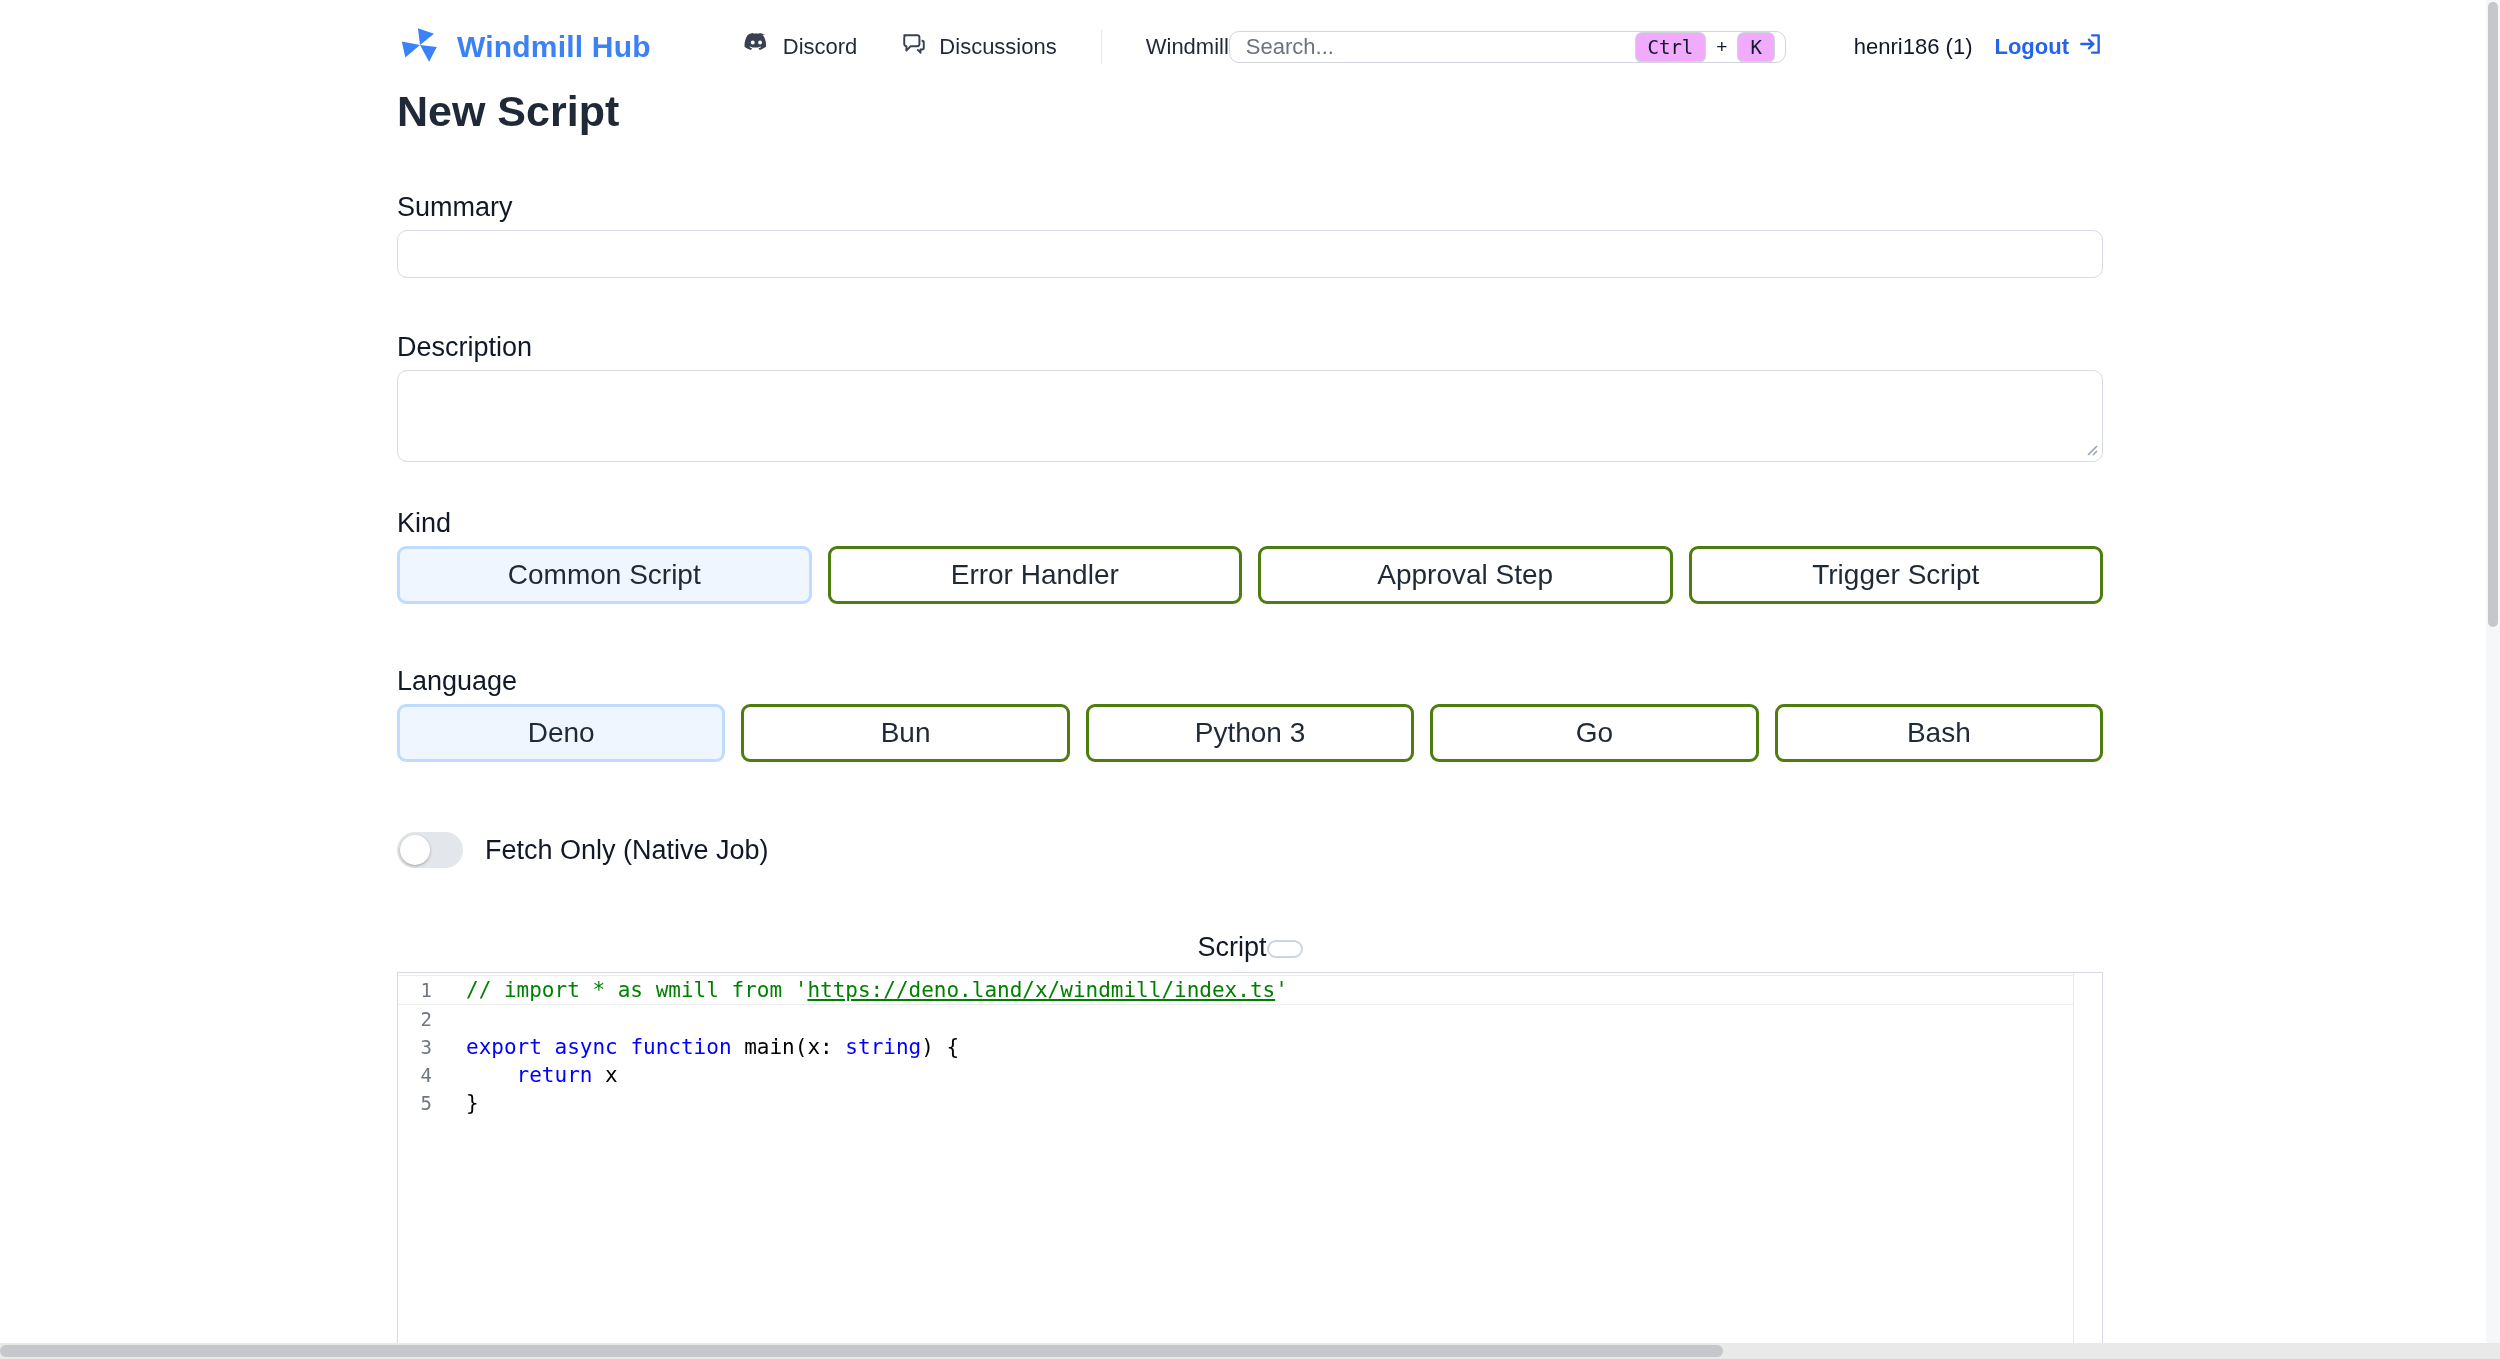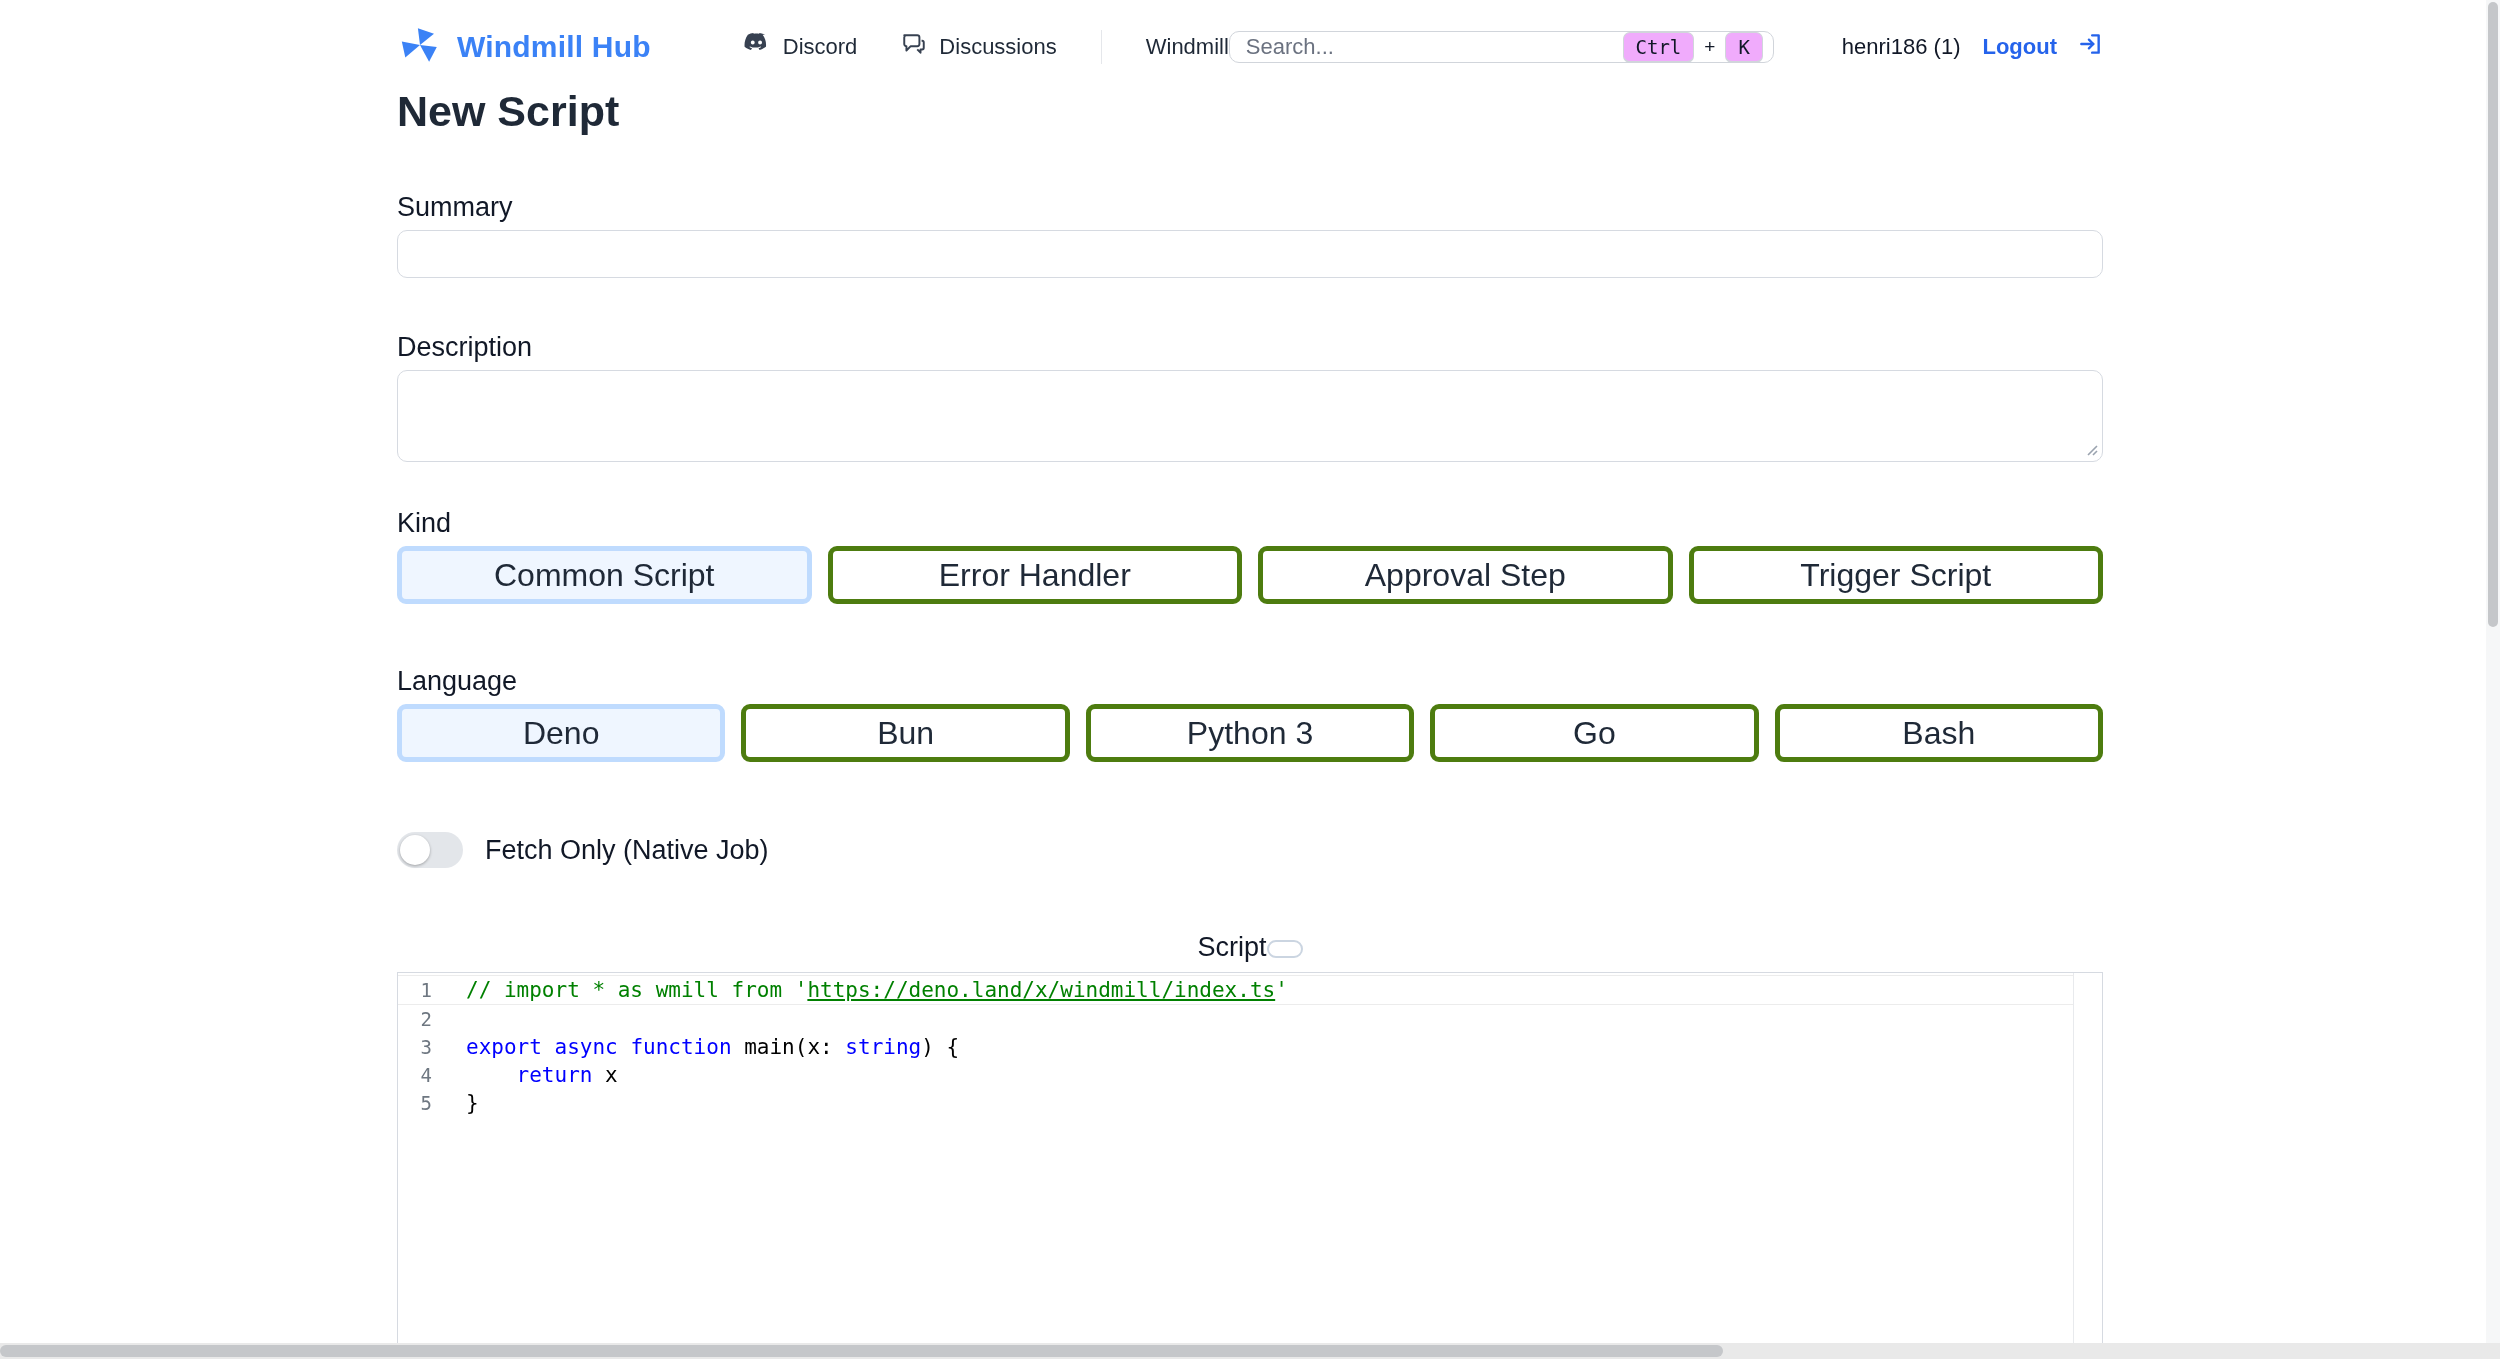--- a/index.html
+++ b/index.html
@@ -17,38 +17,38 @@
   .nav-divider{width:1px;height:34px;background:#e5e7eb}
   .search{margin-left:auto;width:580px;height:32px;border:1px solid #d1d5db;border-radius:10px;
     display:flex;align-items:center;padding:0 10px 0 16px;background:#fff}
   .search input{flex:1;border:none;outline:none;font-size:22px;color:#111827;background:transparent;min-width:0;font-family:inherit}
   .search input::placeholder{color:#6b7280}
   .kbd{border:1px solid #d1d5db;border-bottom-width:2px;background:#f0abfc;border-radius:7px;padding:3px 12px;
     font-family:"DejaVu Sans Mono",monospace;font-size:19px;font-weight:400;color:#111827;white-space:nowrap}
   .kbd-plus{margin:0 10px;font-size:19px;color:#111827}
   .user{margin-left:68px;display:flex;align-items:center;white-space:nowrap}
   .user-name{font-size:22px;color:#111827;margin-right:22px}
-  .logout{display:flex;align-items:center;gap:20px;color:#2563eb;font-size:22px;font-weight:700;cursor:pointer}
+  .logout{display:flex;align-items:center;gap:8px;color:#2563eb;font-size:22px;font-weight:700;cursor:pointer}
 
   
   .container{width:1706px;margin:0 auto}
   h1{font-size:43px;line-height:50px;font-weight:800;color:#1f2937;margin-top:16px}
   .field-label{display:block;font-size:27px;line-height:30px;color:#111827;margin-bottom:8px}
   .m-first{margin-top:40px}.m-summary{margin-top:56px}.m-desc{margin-top:54px}
   .m-kind{margin-top:46px}.m-lang{margin-top:62px}
   .text-input{width:100%;height:48px;border:1px solid #d6dae1;border-radius:10px;padding:0 16px;
     font-size:22px;outline:none;background:#fff;font-family:inherit}
   .textarea-wrap{position:relative}
   textarea{width:100%;height:92px;border:1px solid #d6dae1;border-radius:10px;padding:10px 16px;
     font-size:22px;font-family:inherit;resize:none;outline:none;display:block;background:#fff}
   .resize-handle{position:absolute;right:5px;bottom:6px;pointer-events:none}
 
   .pill-row{display:flex;gap:16px}
-  .pill{flex:1;height:58px;border:5px solid #4d7c0f;border-radius:9px;background:#fff;
-    font-size:32px;color:#1f2937;font-family:inherit;cursor:pointer}
+  .pill{flex:1;height:58px;border:3px solid #4d7c0f;border-radius:9px;background:#fff;
+    font-size:28px;color:#1f2937;font-family:inherit;cursor:pointer}
   .pill.selected{background:#eff6ff;border-color:#bfdbfe}
 
   .toggle-row{margin-top:70px;display:flex;align-items:center}
   .toggle{width:66px;height:36px;border-radius:18px;background:#e3e6ea;position:relative;cursor:pointer;flex:none}
   .knob{position:absolute;left:3px;top:3px;width:30px;height:30px;border-radius:50%;background:#fff;
     box-shadow:0 1px 3px rgba(0,0,0,.3)}
   .toggle-label{margin-left:22px;font-size:27px;font-weight:500;color:#111827}
 
   .script-section{margin-top:64px}
   .script-head{display:flex;justify-content:center;align-items:flex-end;margin-bottom:10px}

